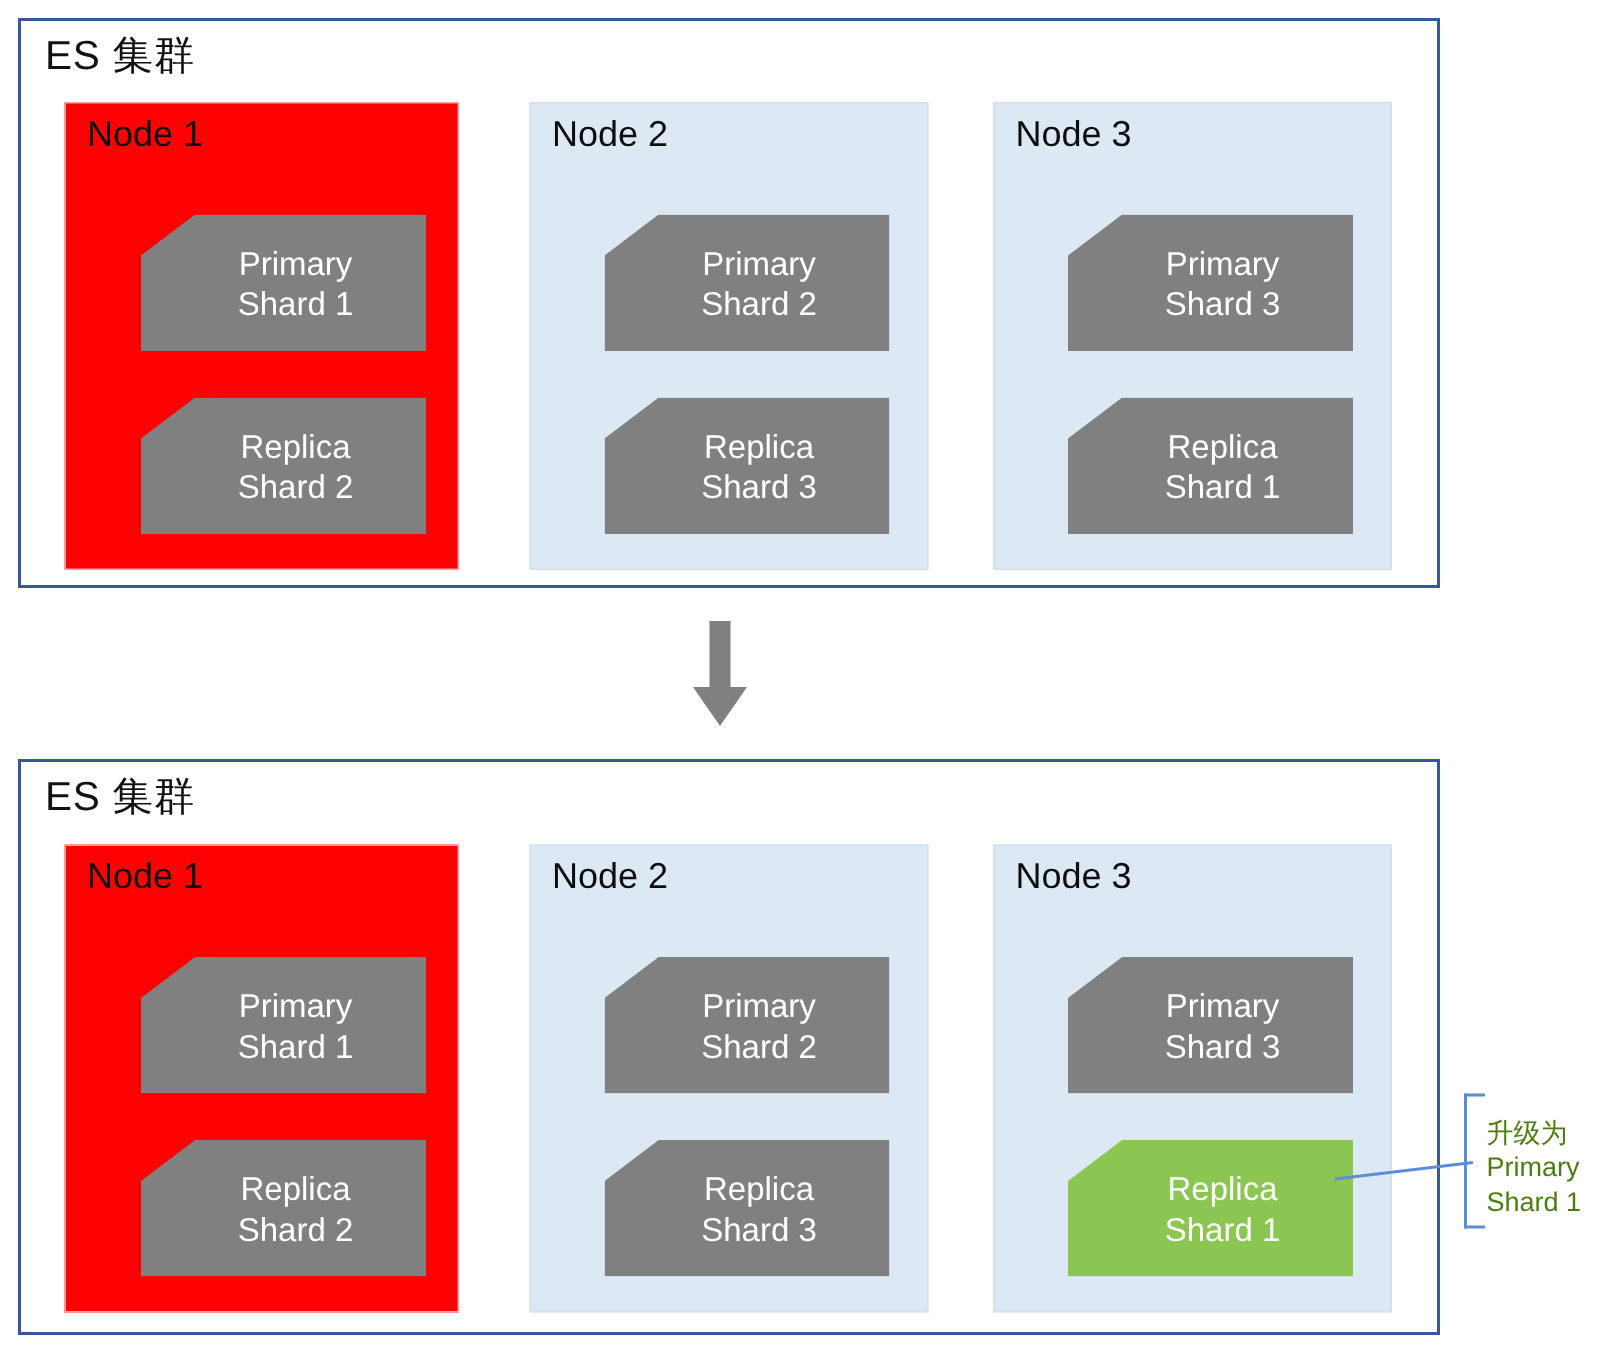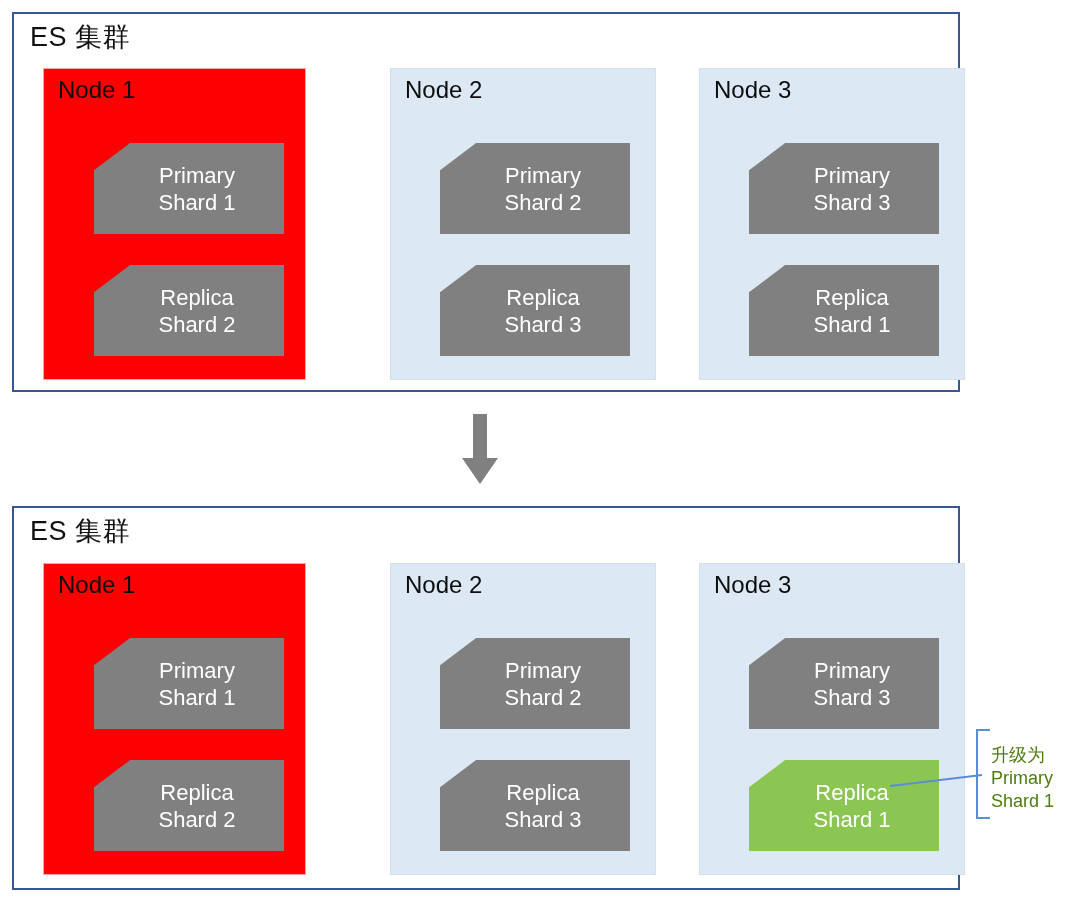--- a/index.html
+++ b/index.html
@@ -28,21 +28,21 @@
     color: #111111;
     letter-spacing: 0.5px;
     white-space: nowrap;
   }
 
   
   .node {
     position: absolute;
     border: 1px solid #e6e6e6;
   }
-  .node.normal { background: #dce9f5; border-color: #d3dfe9; margin-left: 37px; }
+  .node.normal { background: #dce9f5; border-color: #d3dfe9; }
   .node.failed { background: #ff0000; border-color: #f2a7a7; }
   .node-title {
     position: absolute;
     left: 14px;
     top: 6px;
     font-size: 24px;
     line-height: 30px;
     color: #0d0d0d;
     white-space: nowrap;
   }

